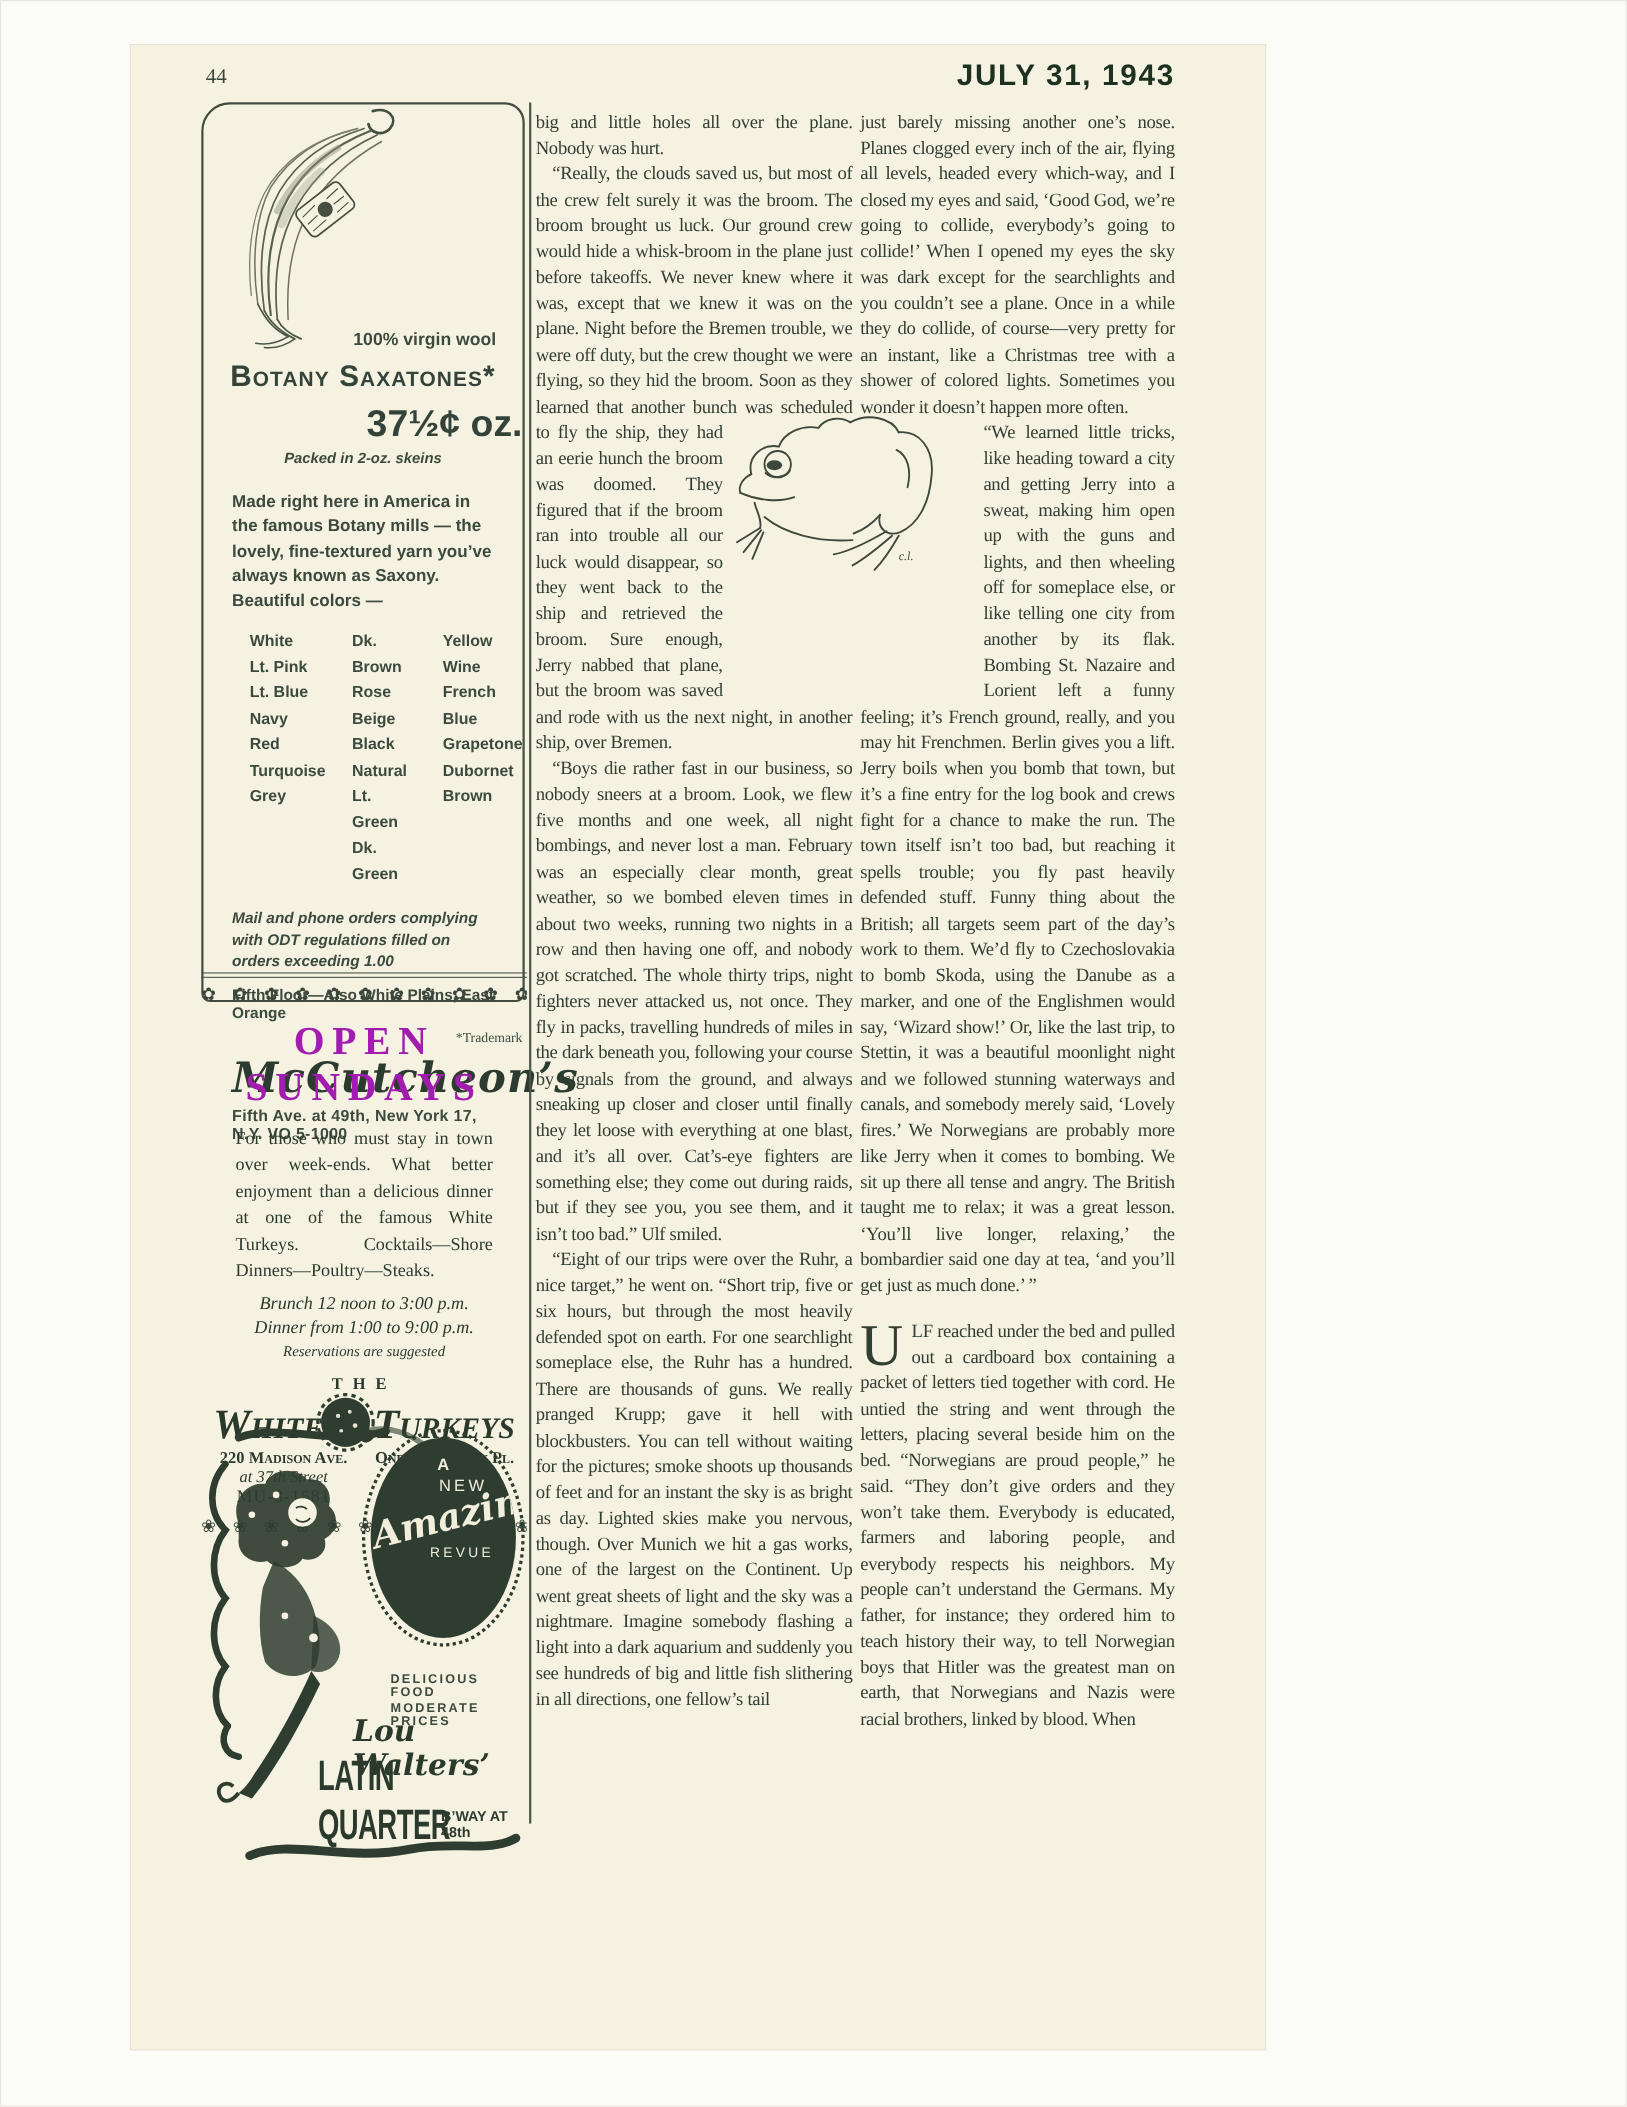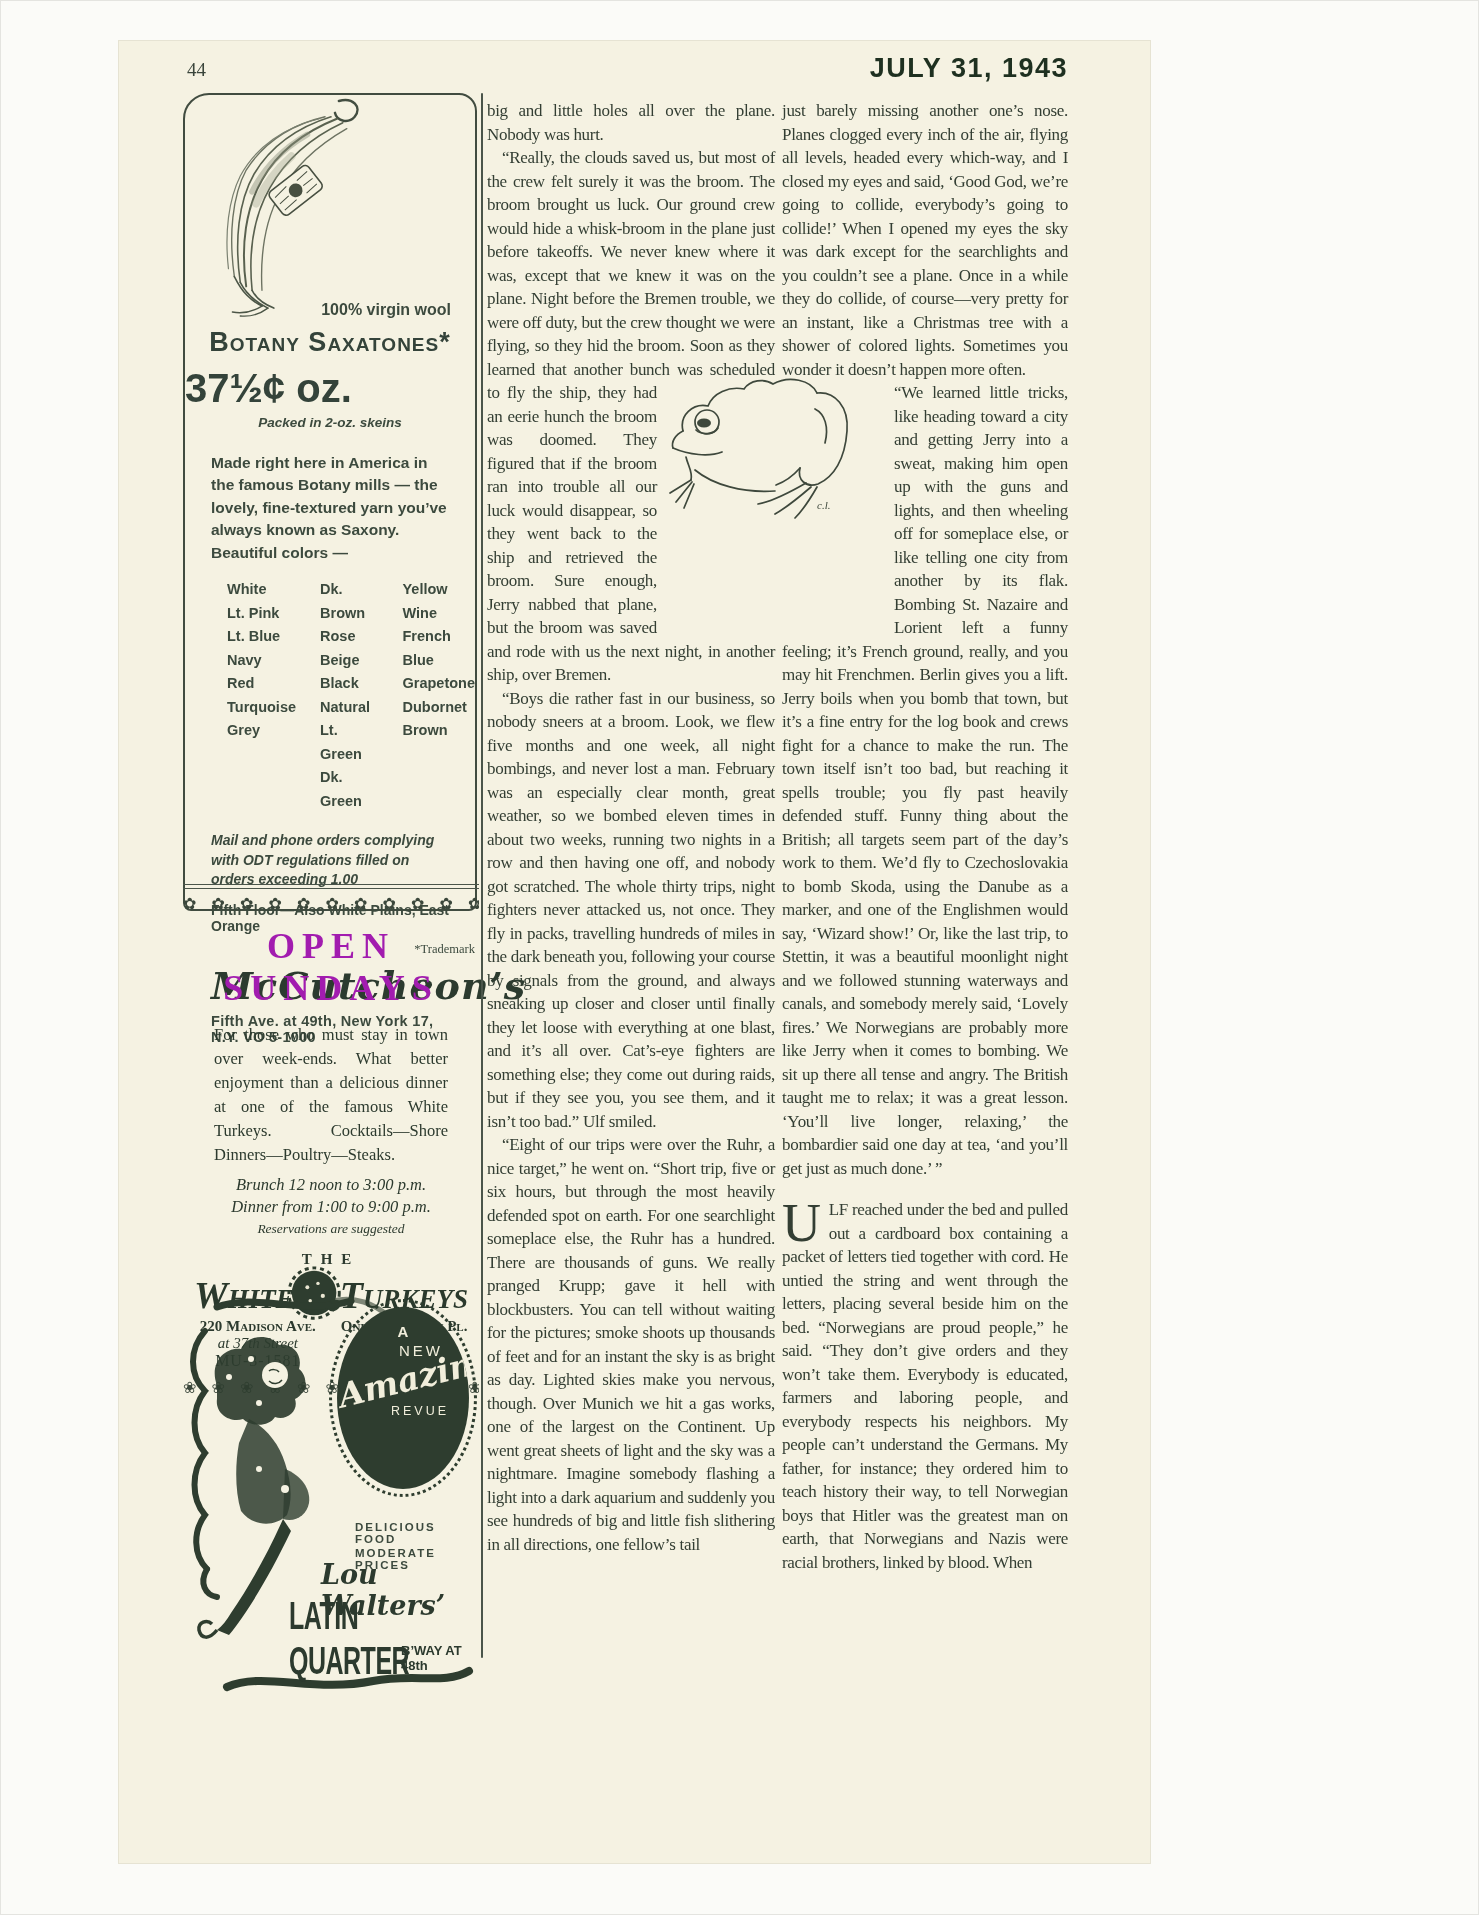--- a/index.html
+++ b/index.html
@@ -31,21 +31,21 @@
   .frog{position:absolute;left:546px;top:328px;width:230px;height:160px;}
 
   
   .botany{position:absolute;left:64px;top:52px;width:294px;height:818px;
           border:2px solid #414c40;border-radius:26px 18px 8px 8px;box-sizing:border-box;
           font-family:"Liberation Sans",sans-serif;color:#3c4a3e;}
   .skein{position:absolute;left:4px;top:2px;width:212px;height:222px;}
   .tagline{margin:206px 24px 0 0;text-align:right;font-weight:bold;font-size:16px;}
   .brand{text-align:center;font-variant:small-caps;font-weight:bold;font-size:27px;
          letter-spacing:1px;margin-top:8px;color:#34433a;}
-  .price{text-align:left;font-size:40px;font-weight:bold;margin-top:8px;color:#34433a;}
+  .price{text-align:right;font-size:34px;font-weight:bold;margin-top:8px;color:#34433a;}
   .packed{text-align:center;font-style:italic;font-weight:bold;font-size:13.5px;margin-top:4px;}
   .adbody{margin:22px 20px 0 26px;font-weight:bold;font-size:15.5px;line-height:1.45;}
   .colors{display:flex;margin:14px 0 0 42px;gap:24px;font-weight:bold;font-size:14.5px;
           line-height:1.62;}
   .clist{list-style:none;margin:0;padding:0;}
   .mailnote{margin:18px 20px 0 26px;font-style:italic;font-weight:bold;font-size:14px;line-height:1.4;}
   .floornote{margin:12px 20px 0 26px;font-weight:bold;font-size:14px;}
   .tm{text-align:right;font-family:"Liberation Serif",serif;font-size:12.5px;margin-top:8px;}
   .store-row{display:flex;align-items:center;justify-content:space-between;margin:4px 20px 0 26px;}
   .script{font-family:"DejaVu Serif",serif;font-style:italic;font-weight:bold;font-size:38px;

